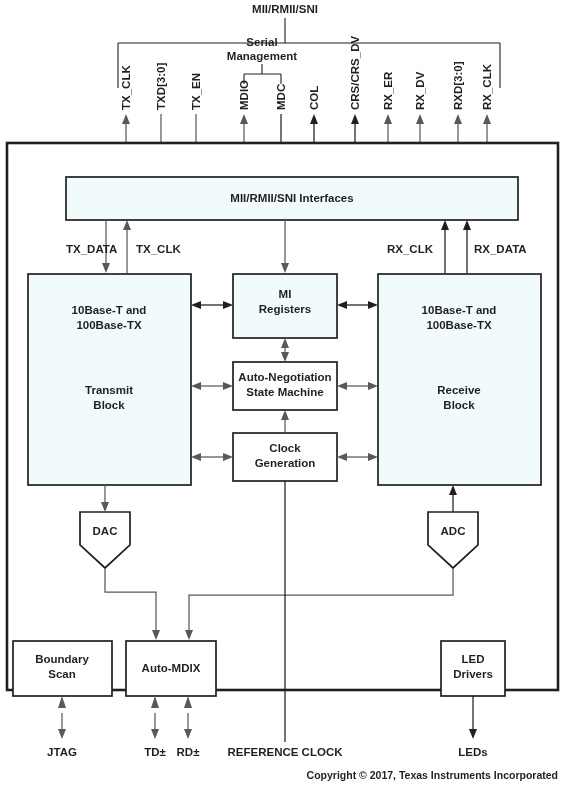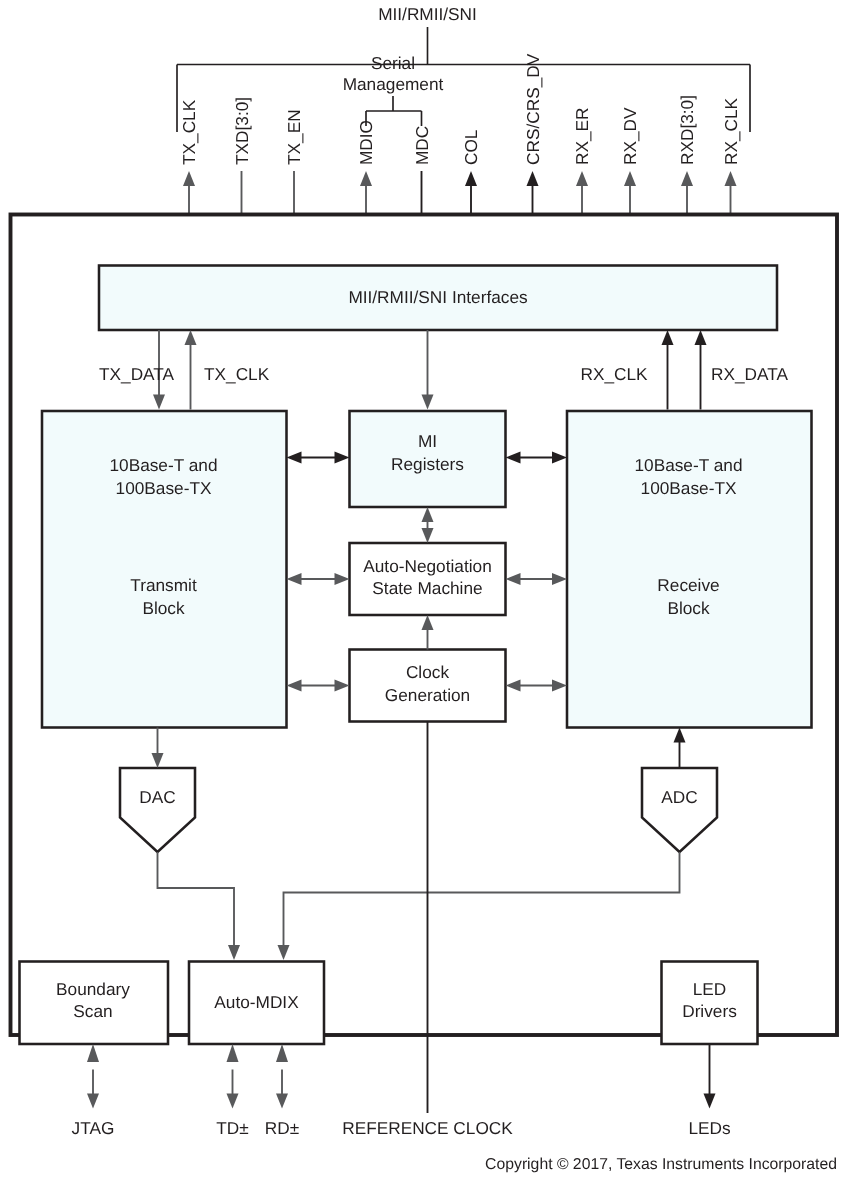--- a/index.html
+++ b/index.html
@@ -10,20 +10,21 @@
   body {
     width: 565px;
     height: 791px;
     font-family: "Liberation Sans", sans-serif;
     overflow: hidden;
   }
   #diagram-root {
     position: relative;
     width: 565px;
     height: 791px;
+    font-weight: bold;
   }
   svg#block-diagram {
     display: block;
     width: 565px;
     height: 791px;
   }
   .blk-fill-tint { fill: #f2fbfc; }
   .blk-fill-white { fill: #ffffff; }
   .blk-stroke { stroke: #231f20; stroke-width: 1.7; }
   .outer-stroke { stroke: #231f20; stroke-width: 2.6; fill: #ffffff; }

